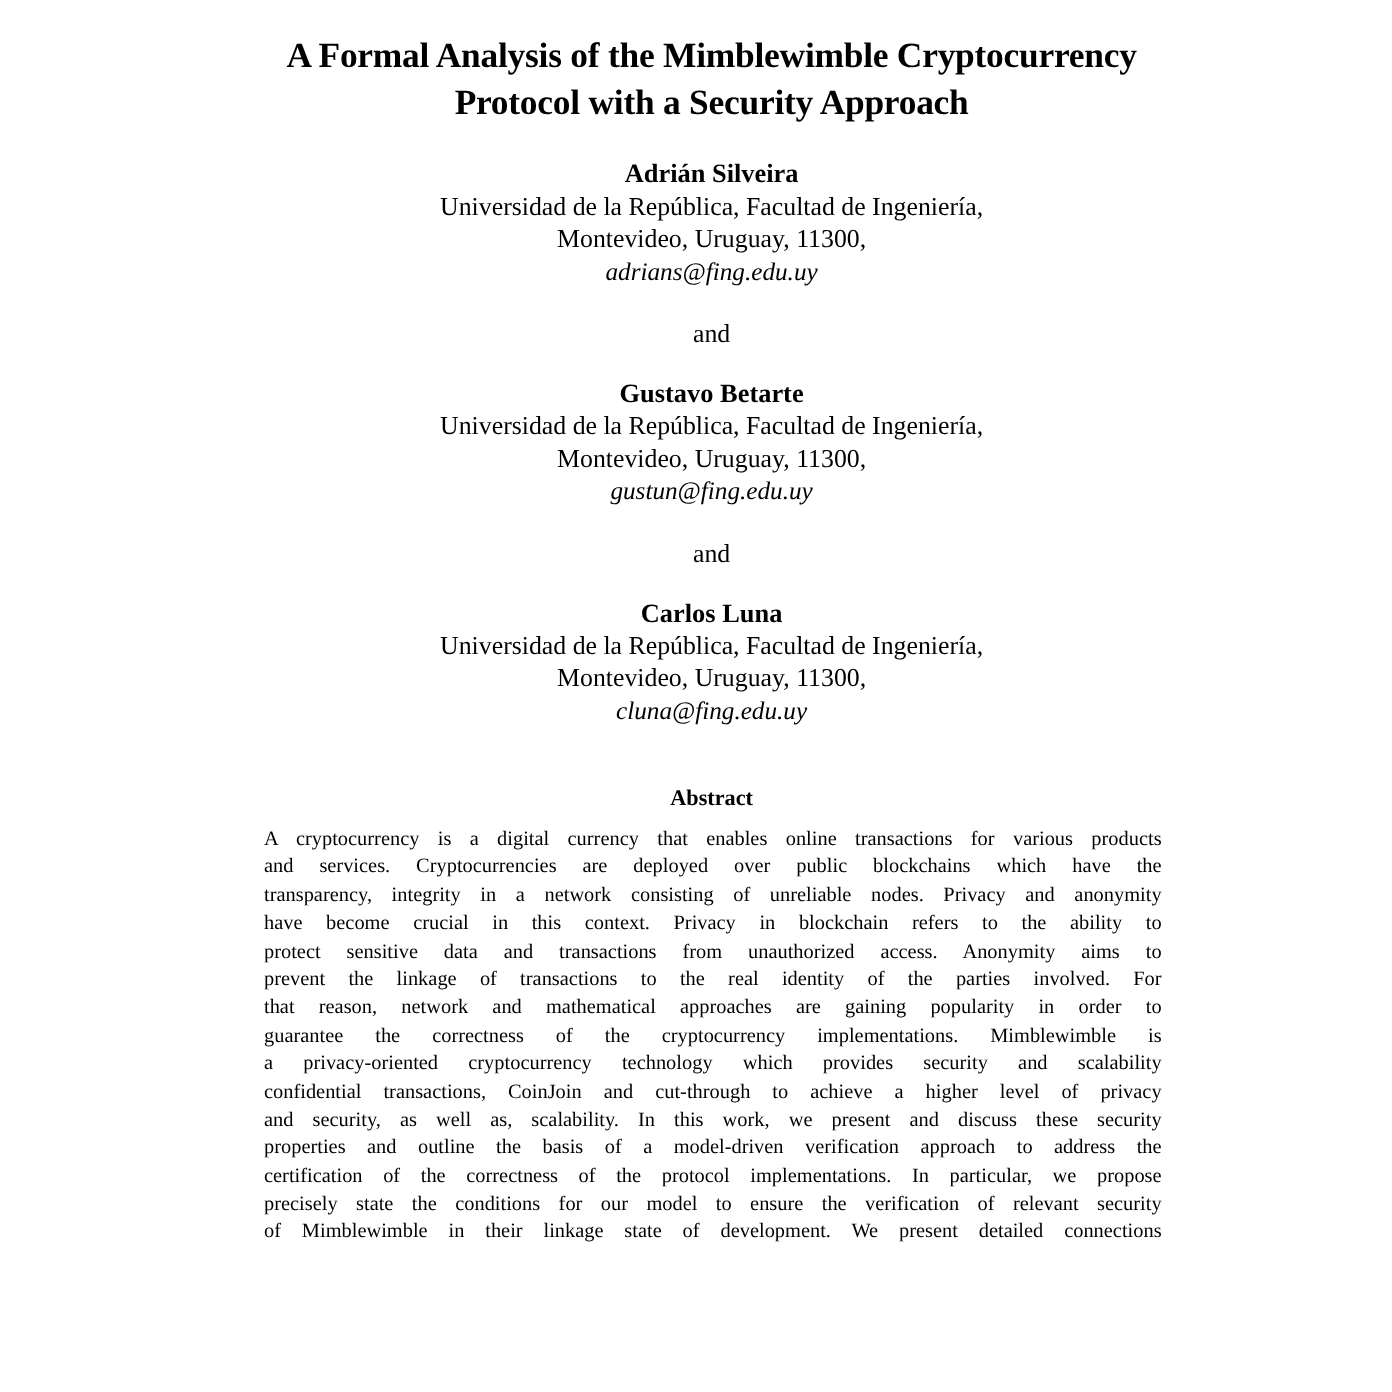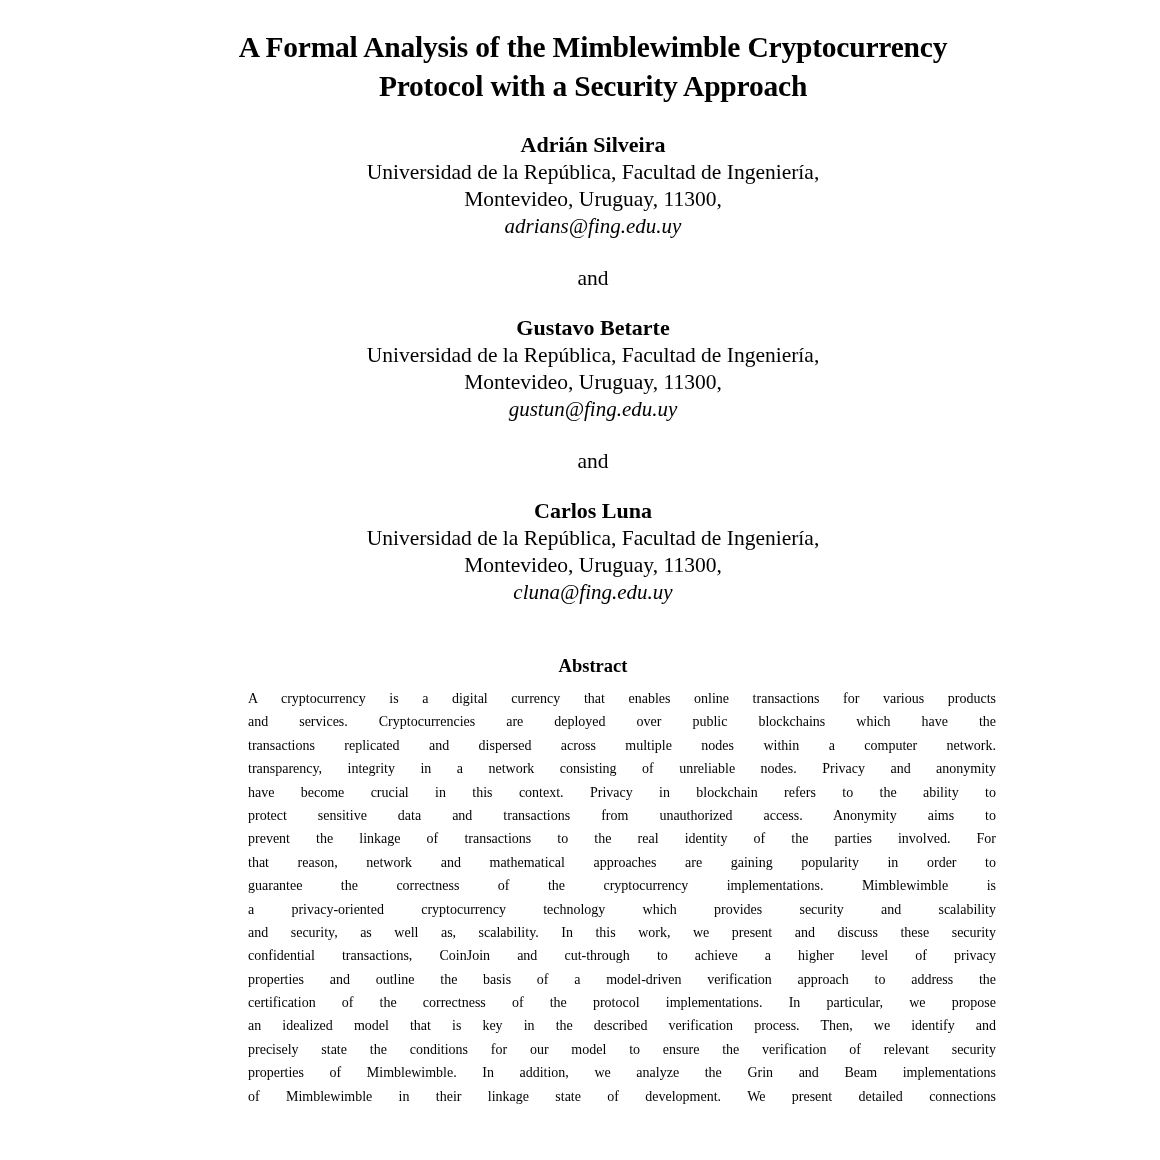--- a/index.html
+++ b/index.html
@@ -5,21 +5,21 @@
   html, body { margin: 0; padding: 0; background: #ffffff; }
   body { width: 1160px; height: 1160px; overflow: hidden; position: relative; color: #000; font-family: "DejaVu Serif", "Liberation Serif", serif; }
   .page { position: absolute; left: 0; top: 0; width: 1160px; height: 1160px; text-decoration: underline; }
   .title { position: absolute; left: 0; width: 1186px; top: 28px; text-align: center; font-weight: bold; font-size: 29.5px; line-height: 39px; letter-spacing: -0.2px; font-family: "Liberation Serif", serif; }
   .author-block { position: absolute; left: 0; width: 1186px; text-align: center; font-family: "Liberation Serif", serif; }
   .author-name { font-weight: bold; font-size: 22px; line-height: 28px; }
   .affil { font-size: 21.5px; line-height: 27px; }
   .email { font-style: italic; font-size: 21px; line-height: 27px; }
   .and { position: absolute; left: 0; width: 1186px; text-align: center; font-size: 21.5px; line-height: 27px; font-family: "Liberation Serif", serif; }
   .abstract-title { position: absolute; left: 0; width: 1186px; top: 654px; text-align: center; font-weight: bold; font-size: 18.5px; line-height: 24px; font-family: "Liberation Serif", serif; }
-  .abstract { position: absolute; left: 220px; width: 748px; top: 687px; font-size: 14px; line-height: 23.4px; font-family: "Liberation Serif", serif; margin-left: 28px; }
+  .abstract { position: absolute; left: 220px; width: 748px; top: 687px; font-size: 17px; line-height: 23.4px; font-family: "Liberation Serif", serif; }
   .abstract .line { display: block; text-align: justify; text-align-last: justify; white-space: nowrap; overflow: visible; height: 23.4px; }
 </style>
 </head>
 <body>
 
 <div class="page">
 
   <div class="title">
     <div>A Formal Analysis of the Mimblewimble Cryptocurrency</div>
     <div>Protocol with a Security Approach</div>
@@ -48,31 +48,28 @@
     <div class="affil">Universidad de la República, Facultad de Ingeniería,</div>
     <div class="affil">Montevideo, Uruguay, 11300,</div>
     <div class="email">cluna@fing.edu.uy</div>
   </div>
 
   <div class="abstract-title">Abstract</div>
 
   <div class="abstract">
     <span class="line">A cryptocurrency is a digital currency that enables online transactions for various products</span>
     <span class="line">and services.  Cryptocurrencies are deployed over public blockchains which have the</span>
-    <span class="line">transactions replicated and dispersed across multiple nodes within a computer network.</span>
     <span class="line">transparency, integrity in a network consisting of unreliable nodes. Privacy and anonymity</span>
     <span class="line">have become crucial in this context.  Privacy in blockchain refers to the ability to</span>
     <span class="line">protect sensitive data and transactions from unauthorized access. Anonymity aims to</span>
     <span class="line">prevent the linkage of transactions to the real identity of the parties involved.  For</span>
     <span class="line">that reason, network and mathematical approaches are gaining popularity in order to</span>
     <span class="line">guarantee the correctness of the cryptocurrency implementations.  Mimblewimble is</span>
     <span class="line">a privacy-oriented cryptocurrency technology which provides security and scalability</span>
+    <span class="line">confidential transactions, CoinJoin and cut-through to achieve a higher level of privacy</span>
     <span class="line">and security, as well as, scalability. In this work, we present and discuss these security</span>
-    <span class="line">confidential transactions, CoinJoin and cut-through to achieve a higher level of privacy</span>
     <span class="line">properties and outline the basis of a model-driven verification approach to address the</span>
     <span class="line">certification of the correctness of the protocol implementations. In particular, we propose</span>
-    <span class="line">an idealized model that is key in the described verification process. Then, we identify and</span>
     <span class="line">precisely state the conditions for our model to ensure the verification of relevant security</span>
-    <span class="line">properties of Mimblewimble. In addition, we analyze the Grin and Beam implementations</span>
     <span class="line">of Mimblewimble in their linkage state of development. We present detailed connections</span>
   </div>
 
 </div>
 
 </body></html>

